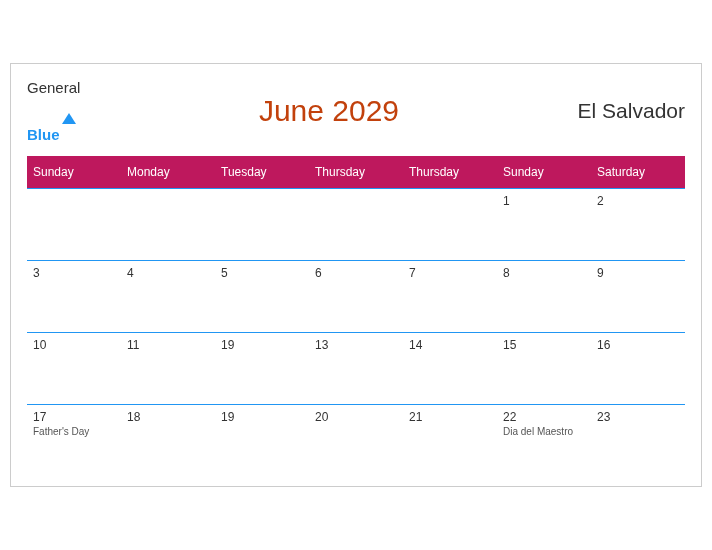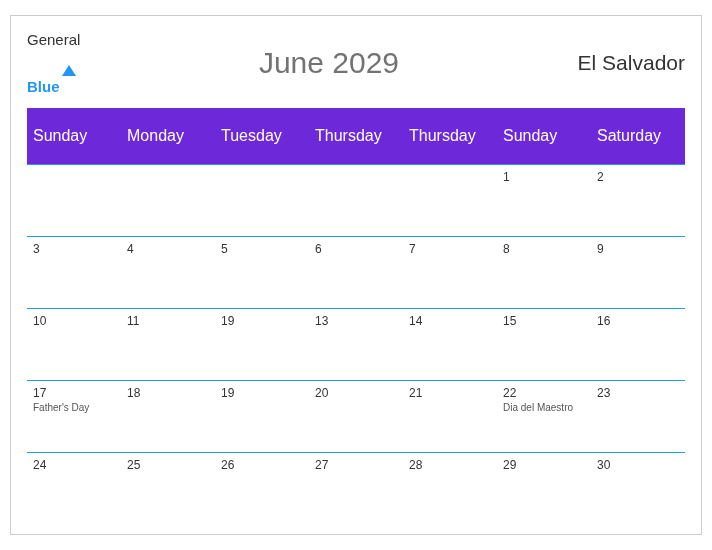--- a/index.html
+++ b/index.html
@@ -51,40 +51,40 @@
       margin-left: 2px;
       vertical-align: middle;
     }
     .logo-row {
       display: flex;
       align-items: center;
     }
     .calendar-title {
       font-size: 30px;
       font-weight: 300;
-      color: #737373;
+      color: #c2410c;
       text-align: center;
       flex: 1;
     }
     .calendar-country {
       font-size: 21px;
       color: #333;
       text-align: right;
       min-width: 90px;
     }
     .calendar-grid {
       width: 100%;
       border-collapse: collapse;
     }
     .calendar-grid thead tr th {
-      background: #6d28d9;
+      background: #be185d;
       color: #fff;
-      font-size: 16px;
+      font-size: 12px;
       font-weight: normal;
-      padding: 19px 6px;
+      padding: 9px 6px;
       text-align: left;
       border: none;
     }
     .calendar-grid tbody tr {
       border-top: 1.5px solid #2196f3;
     }
     .calendar-grid tbody tr td {
       width: 14.28%;
       height: 72px;
       vertical-align: top;
@@ -216,38 +216,15 @@
             <span class="day-number">21</span>
           </td>
           <td>
             <span class="day-number">22</span>
             <span class="holiday-label">Dia del Maestro</span>
           </td>
           <td>
             <span class="day-number">23</span>
           </td>
         </tr>
-        <tr>
-          <td>
-            <span class="day-number">24</span>
-          </td>
-          <td>
-            <span class="day-number">25</span>
-          </td>
-          <td>
-            <span class="day-number">26</span>
-          </td>
-          <td>
-            <span class="day-number">27</span>
-          </td>
-          <td>
-            <span class="day-number">28</span>
-          </td>
-          <td>
-            <span class="day-number">29</span>
-          </td>
-          <td>
-            <span class="day-number">30</span>
-          </td>
-        </tr>
       </tbody>
   </table>
 </div>
 
 </body></html>

